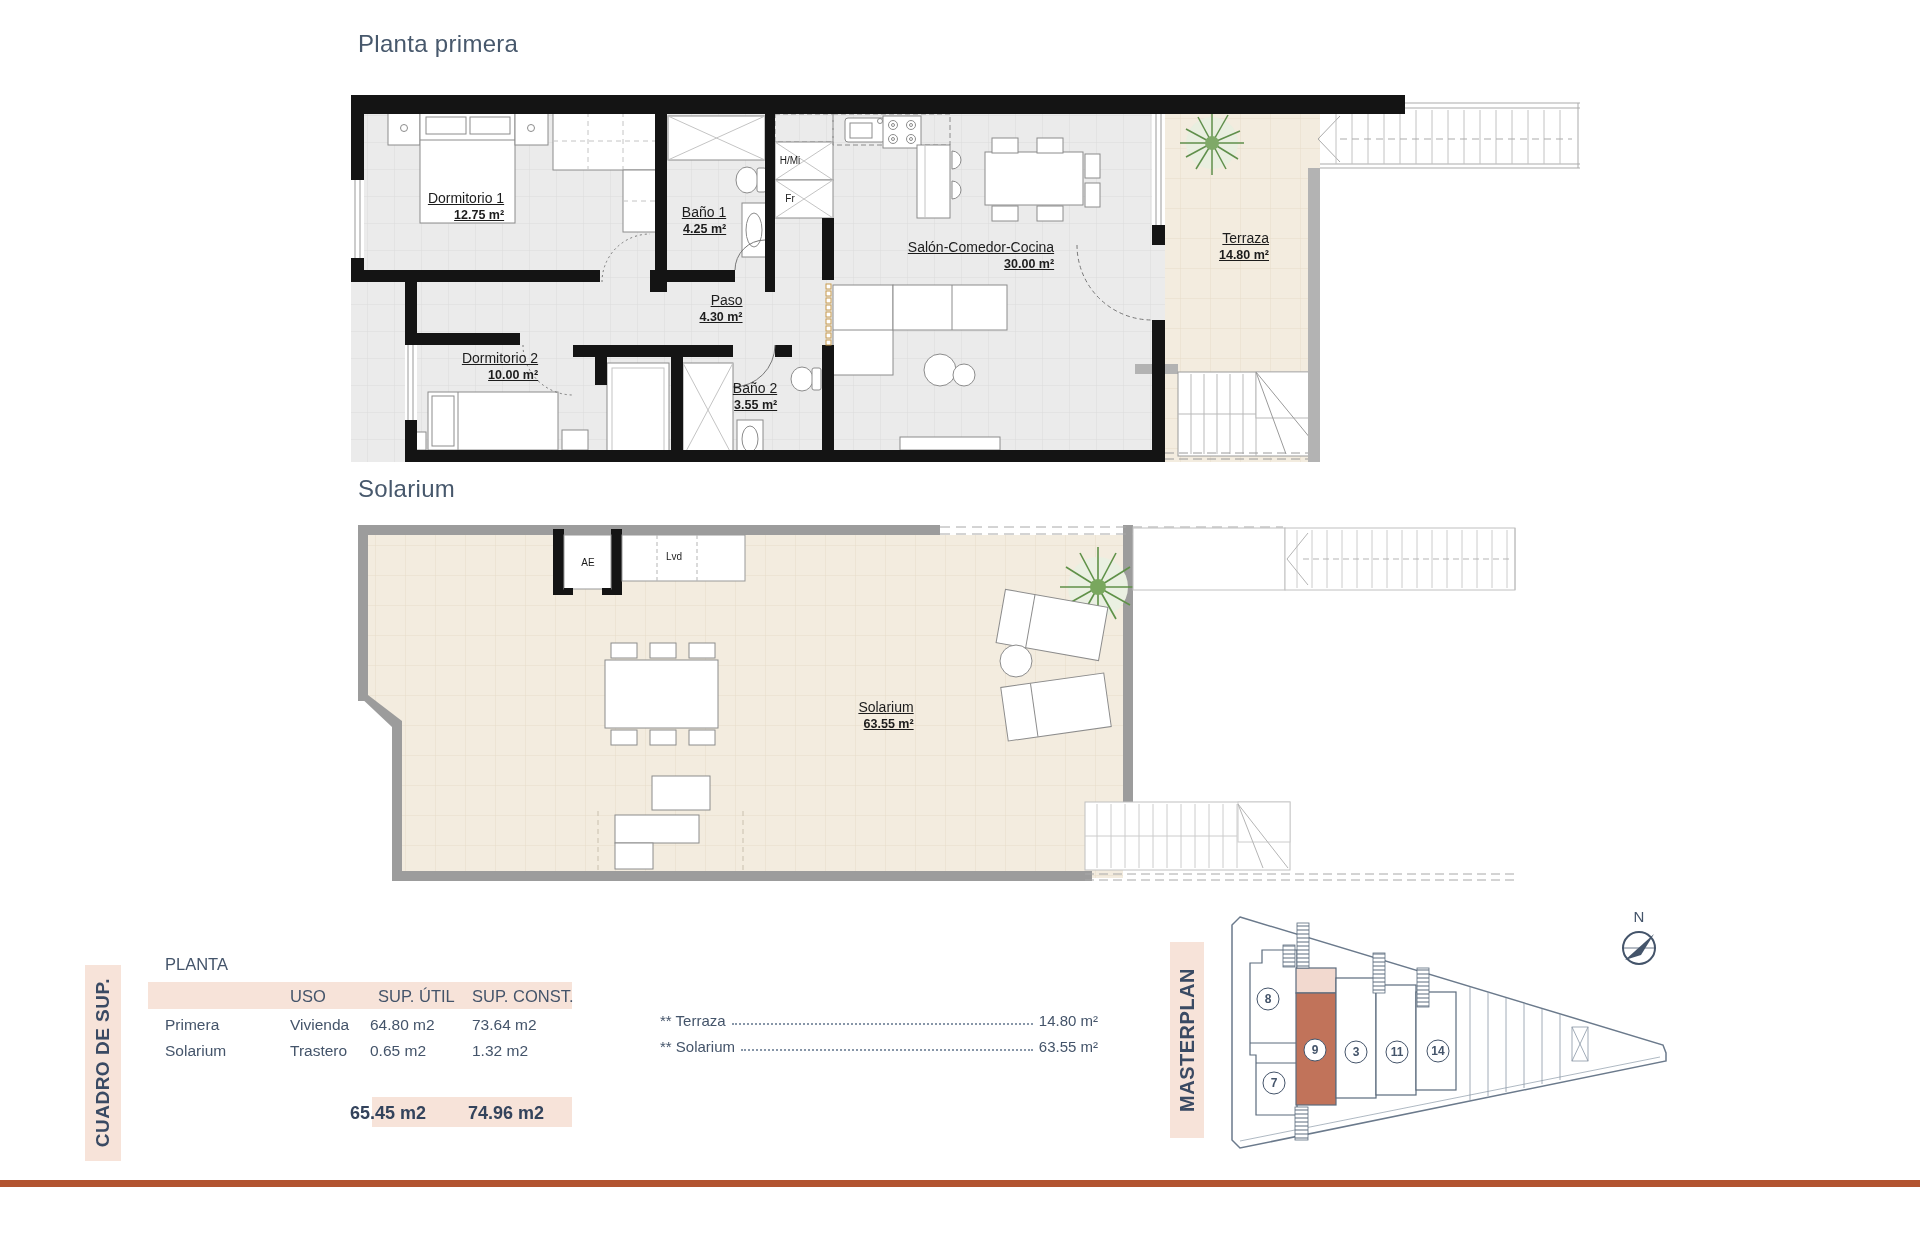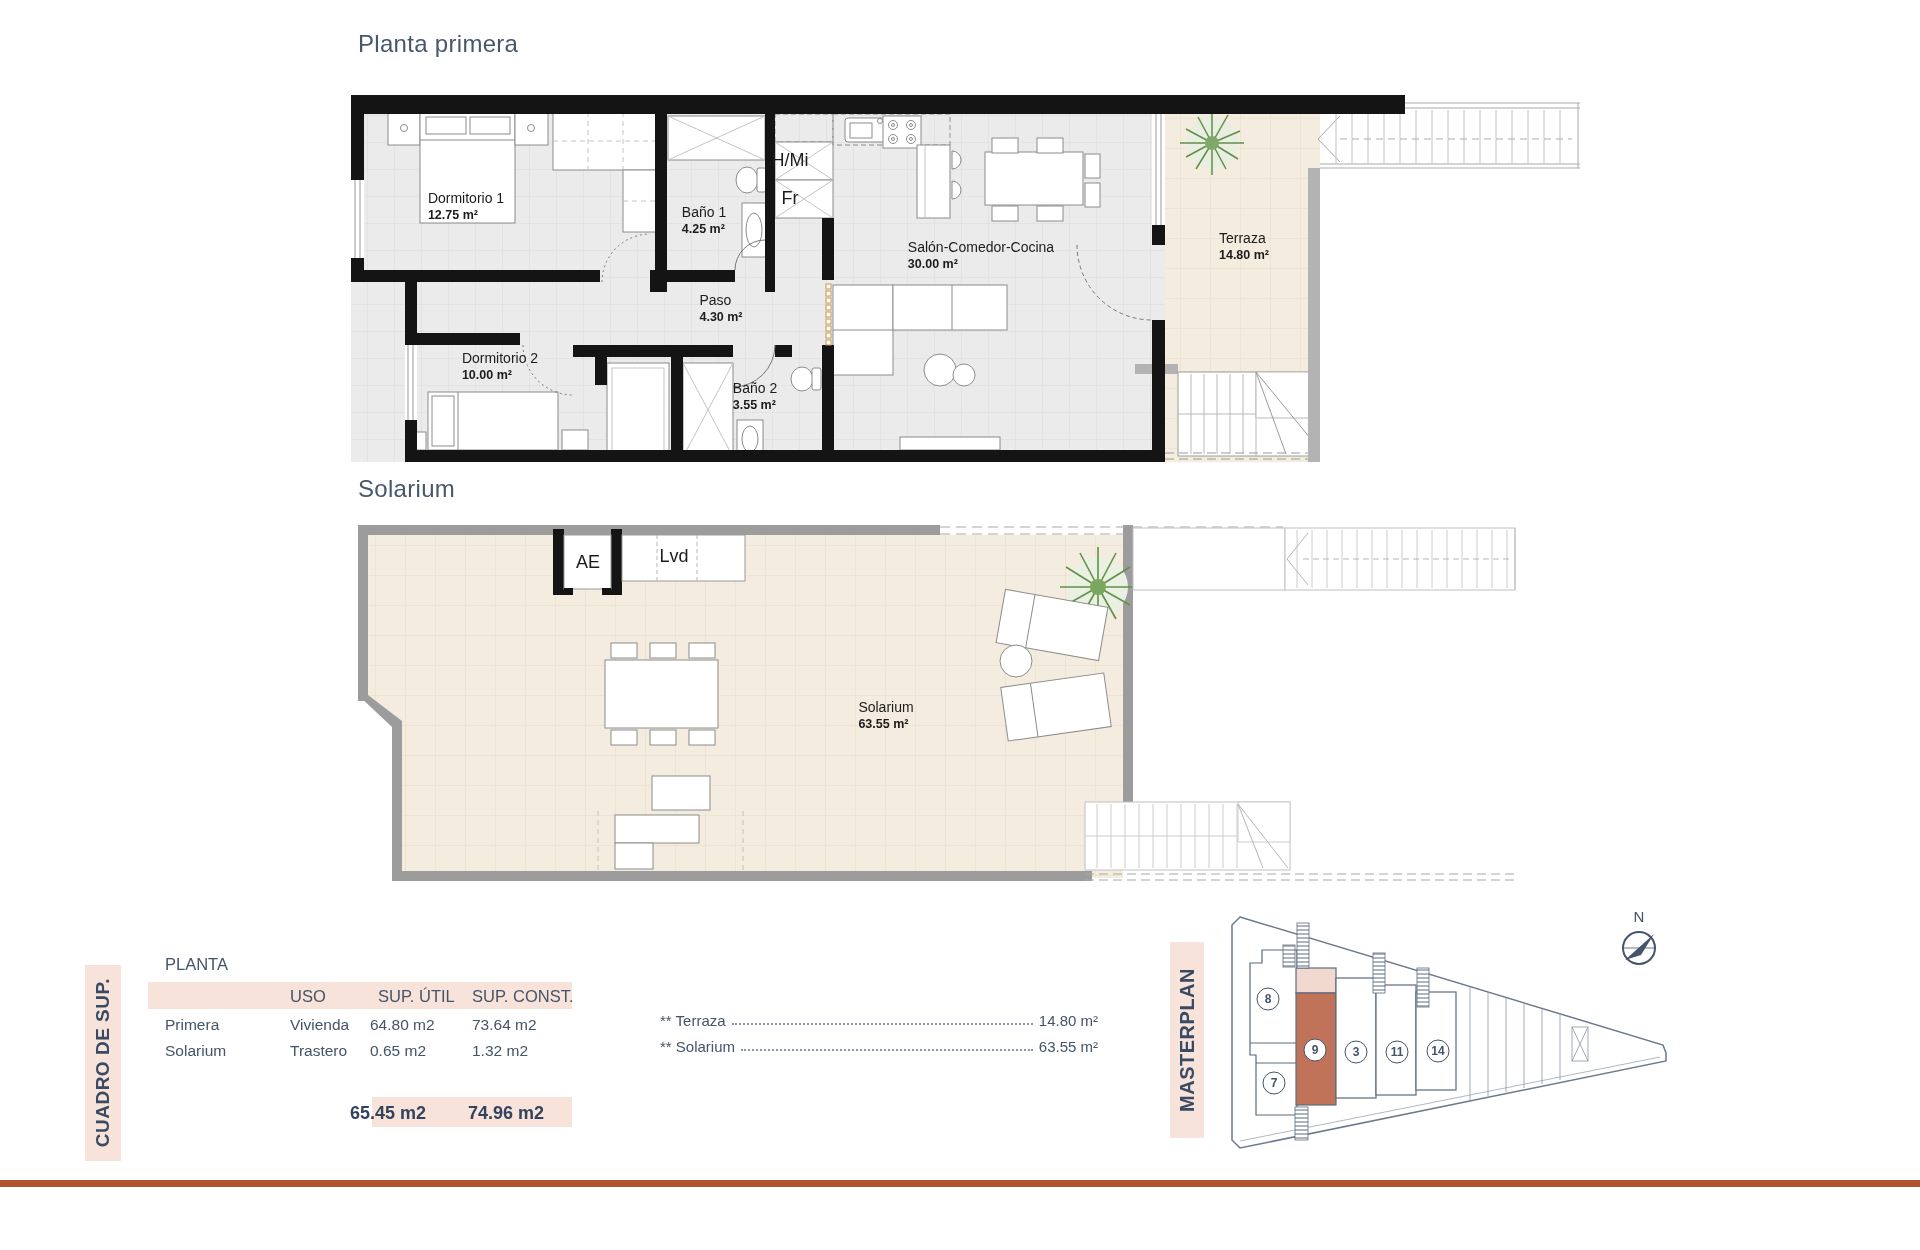--- a/index.html
+++ b/index.html
@@ -1,23 +1,23 @@
 <!DOCTYPE html>
 <html><head>
 <meta charset="utf-8">
 <style>
   html,body{margin:0;padding:0;background:#fff;}
   .page{position:relative;width:1920px;height:1250px;background:#fff;overflow:hidden;
         font-family:"Liberation Sans",sans-serif;}
   .plan-title{position:absolute;font-size:24px;font-weight:500;color:#47586c;letter-spacing:.3px;}
-  .lbl{position:absolute;transform:translate(-50%,-50%);text-align:left;color:#1c1c1c;
-       white-space:nowrap;line-height:17px;}
+  .lbl{position:absolute;transform:translate(-50%,-50%);text-align:right;color:#1c1c1c;
+       white-space:nowrap;line-height:17px;text-decoration:underline;}
   .lbl .nm{font-size:14px;}
   .lbl .ar{font-size:12.5px;font-weight:bold;}
-  .tag{position:absolute;transform:translate(-50%,-50%);font-size:18px;color:#1c1c1c;white-space:nowrap;}
+  .tag{position:absolute;transform:translate(-50%,-50%);font-size:10px;color:#1c1c1c;white-space:nowrap;}
   
   .vstrip{position:absolute;background:#f7e3d9;display:flex;align-items:center;justify-content:center;}
   .vstrip span{writing-mode:vertical-rl;transform:rotate(180deg);font-weight:bold;color:#3a4a63;letter-spacing:.5px;}
   .band{position:absolute;background:#f7e3d9;}
   .cell{position:absolute;font-size:15.5px;color:#44546a;white-space:nowrap;}
   .cell.hd{font-size:16.5px;}
   .cell.r{text-align:left;}
   .cell.tot{font-size:18px;font-weight:bold;color:#33435c;}
   .noterow{position:absolute;display:flex;align-items:flex-end;color:#44546a;font-size:15px;}
   .noterow .dots{flex:1;border-bottom:2px dotted #8796a8;margin:0 6px 4px 6px;height:1px;}

